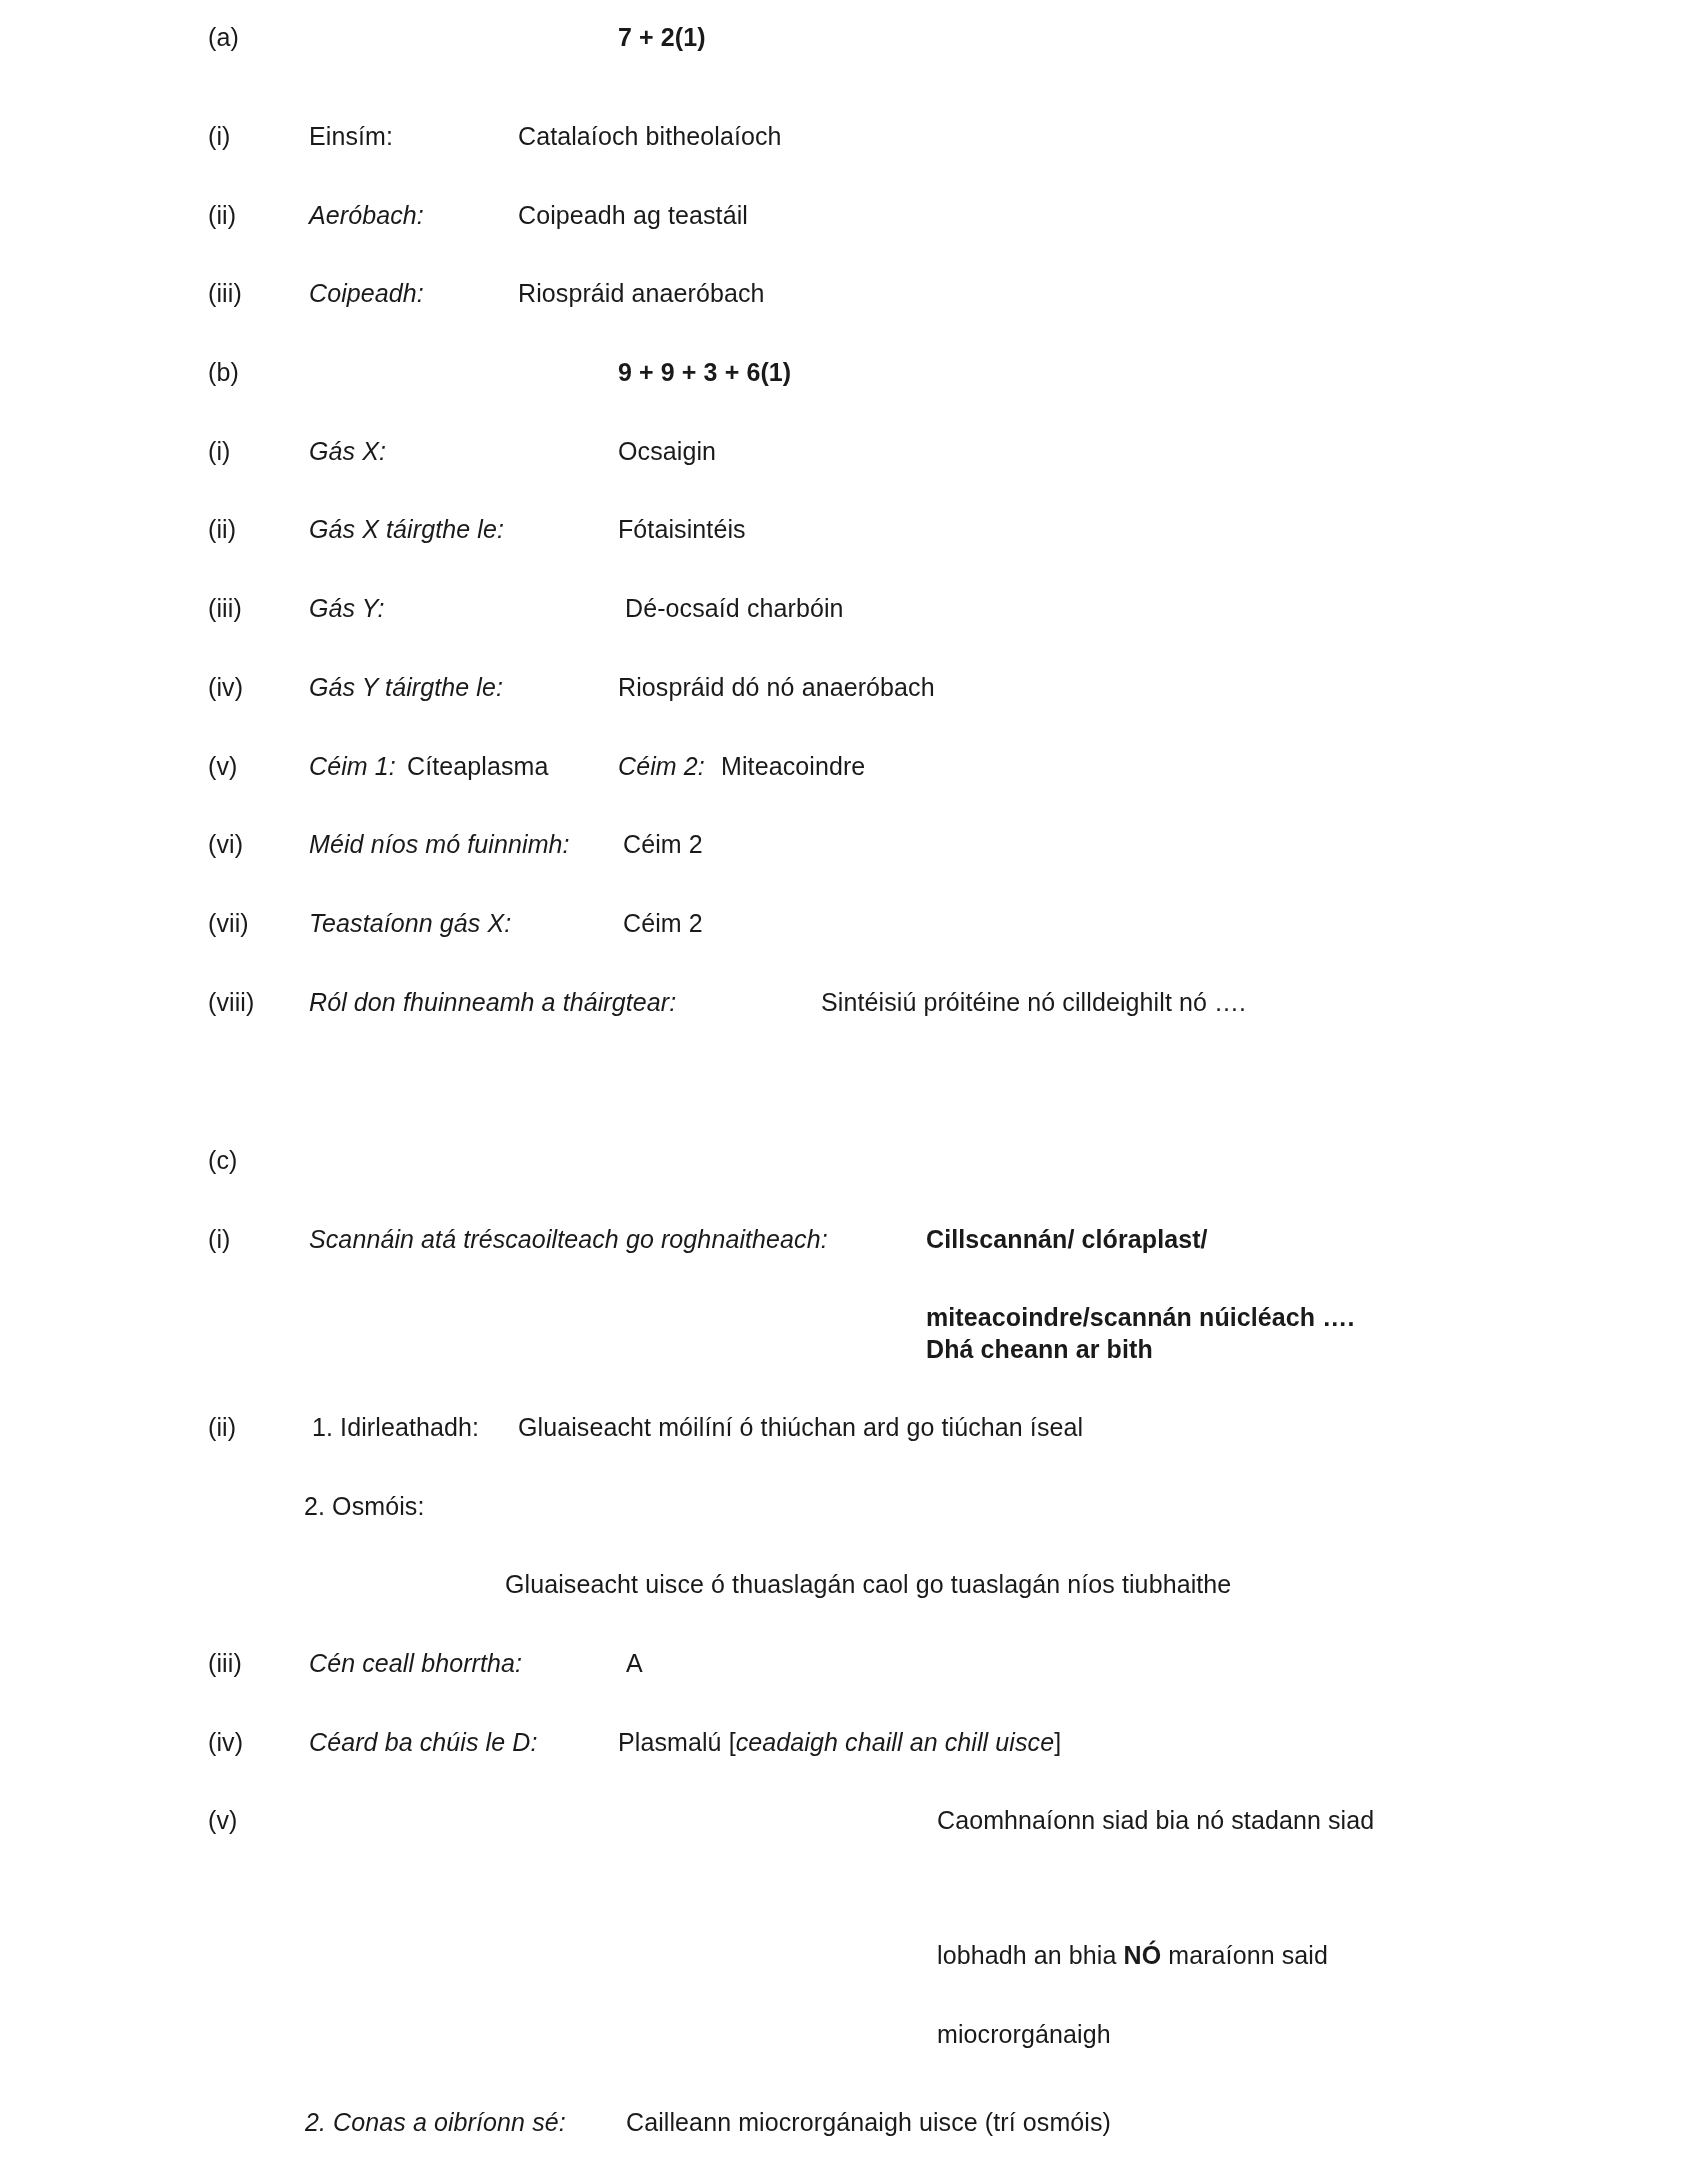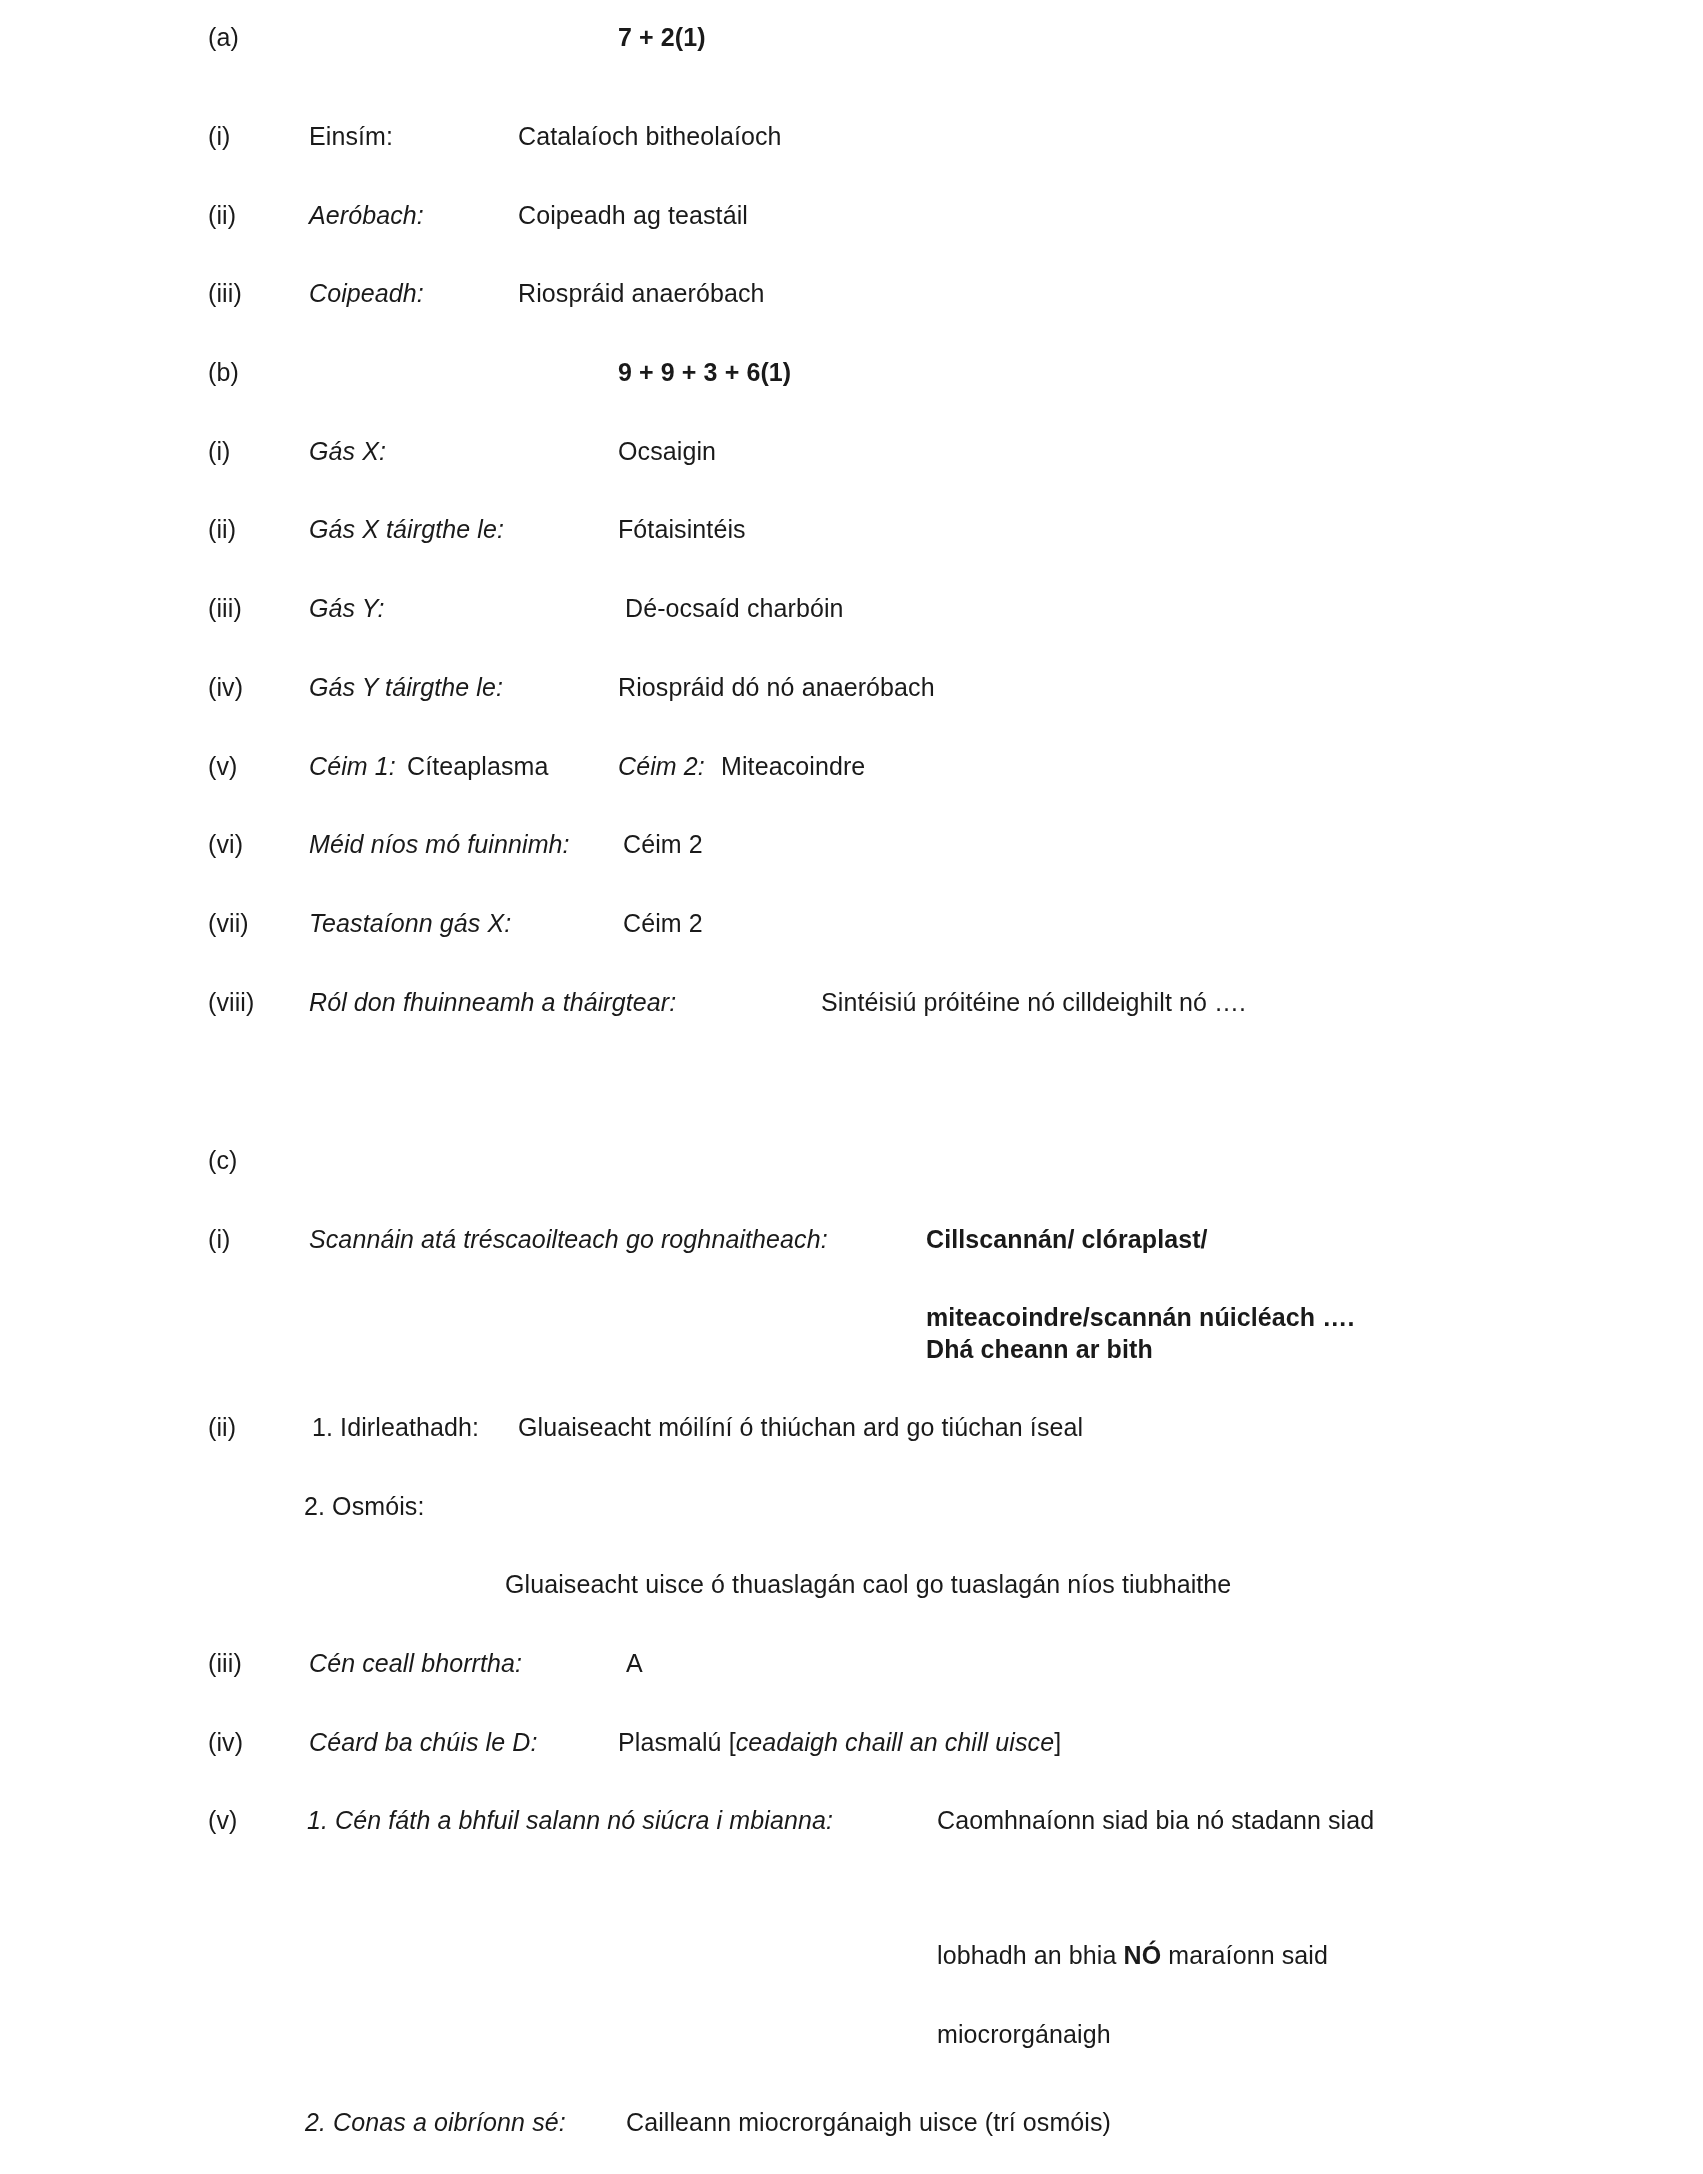--- a/index.html
+++ b/index.html
@@ -118,21 +118,20 @@
 
   <div class="line col-marker" style="top:1647px;">(iii)</div>
   <div class="line col-label it" style="top:1647px;">Cén ceall bhorrtha:</div>
   <div class="line col-iii-val" style="top:1647px;">A</div>
 
   <div class="line col-marker" style="top:1726px;">(iv)</div>
   <div class="line col-label it" style="top:1726px;">Céard ba chúis le D:</div>
   <div class="line col-iv-val" style="top:1726px;"><span>Plasmalú [</span><span class="it">ceadaigh chaill an chill uisce</span><span>]</span></div>
 
   <div class="line col-marker" style="top:1804px;">(v)</div>
-  <div class="line it" style="top:1804px; left:307px;">1. Cén fáth a bhfuil salann nó siúcra i mbianna:</div>
   <div class="line" style="top:1804px; left:937px;">Caomhnaíonn siad bia nó stadann siad</div>
 
   <div class="line" style="top:1939px; left:937px;"><span>lobhadh an bhia </span><span class="bd">NÓ</span><span> maraíonn said</span></div>
 
   <div class="line" style="top:2018px; left:937px;">miocrorgánaigh</div>
 
   <div class="line it" style="top:2106px; left:305px;font-style:italic;">2. Conas a oibríonn sé:</div>
   <div class="line" style="top:2106px; left:626px;">Cailleann miocrorgánaigh uisce (trí osmóis)</div>
 
 </div>

